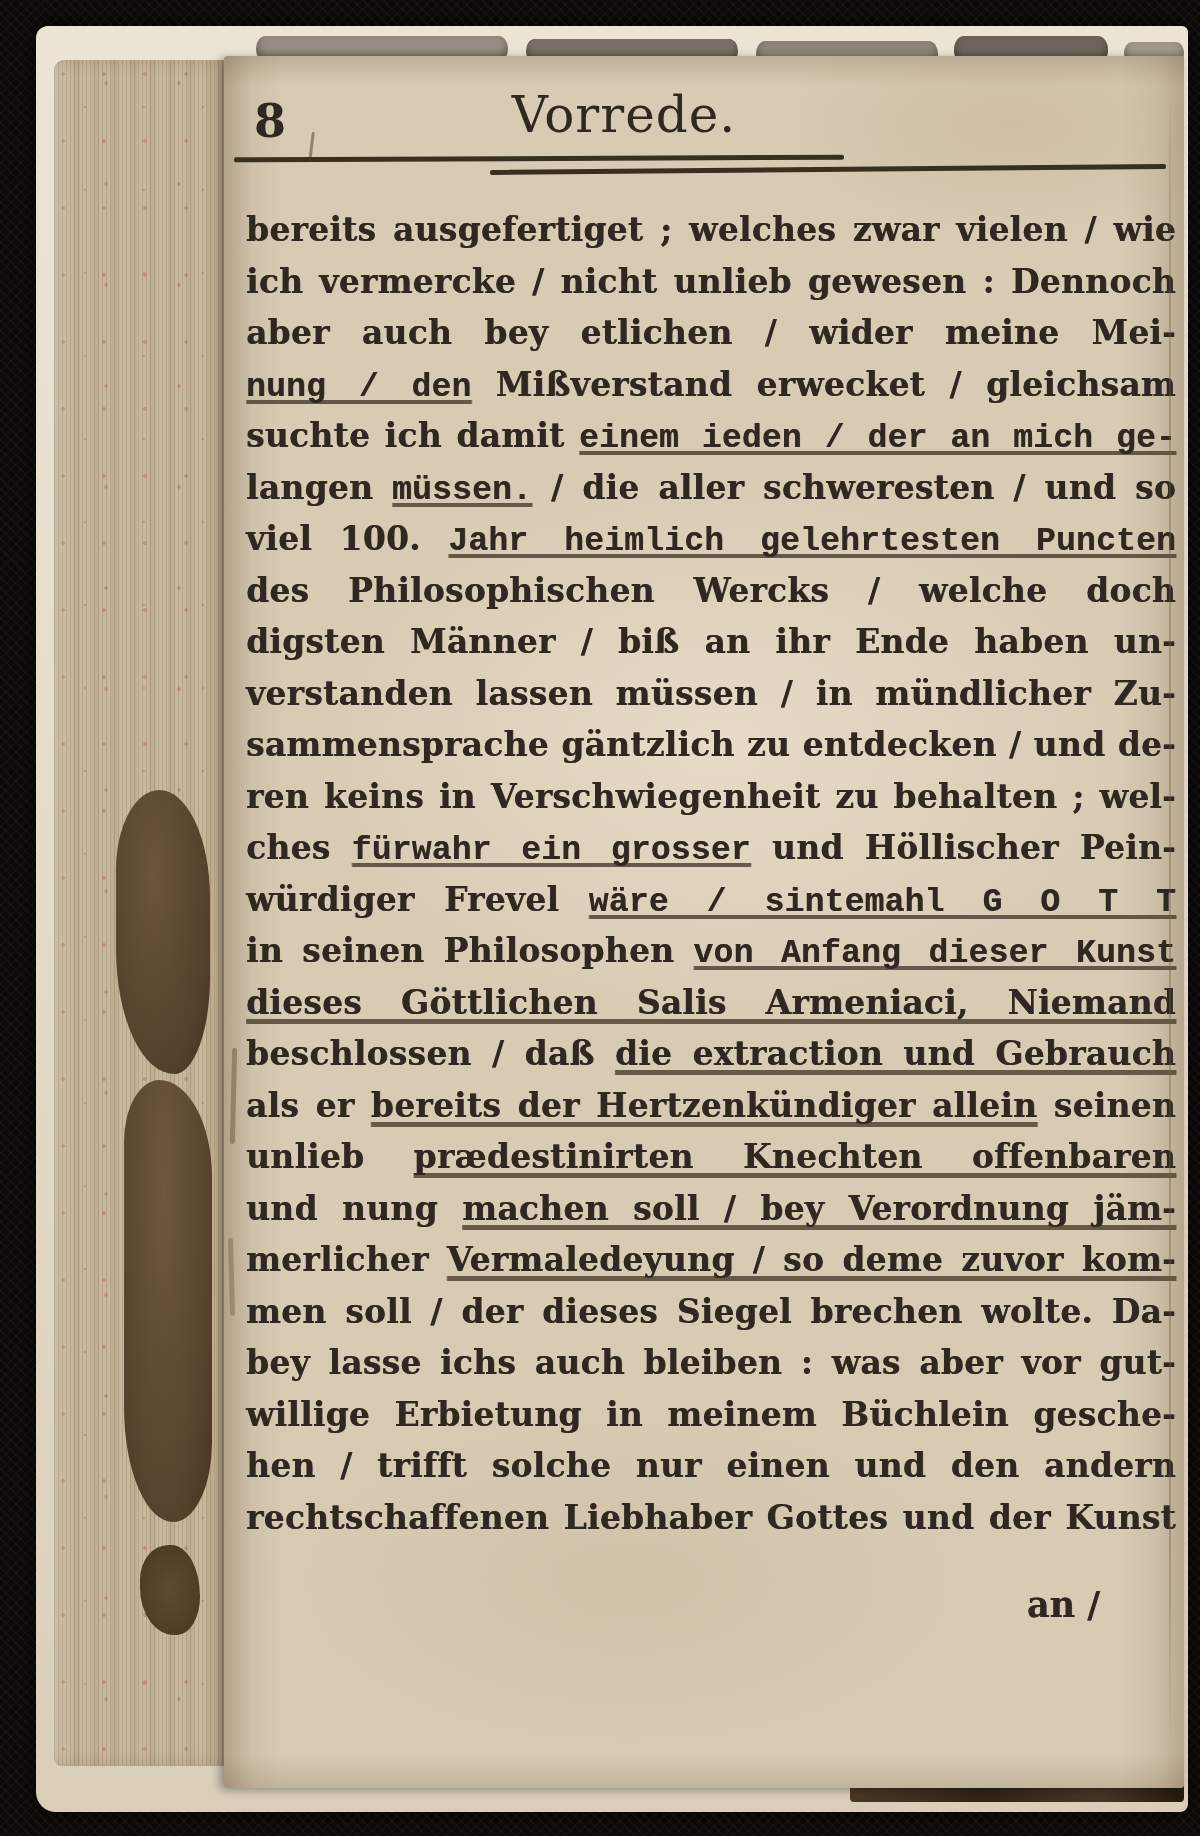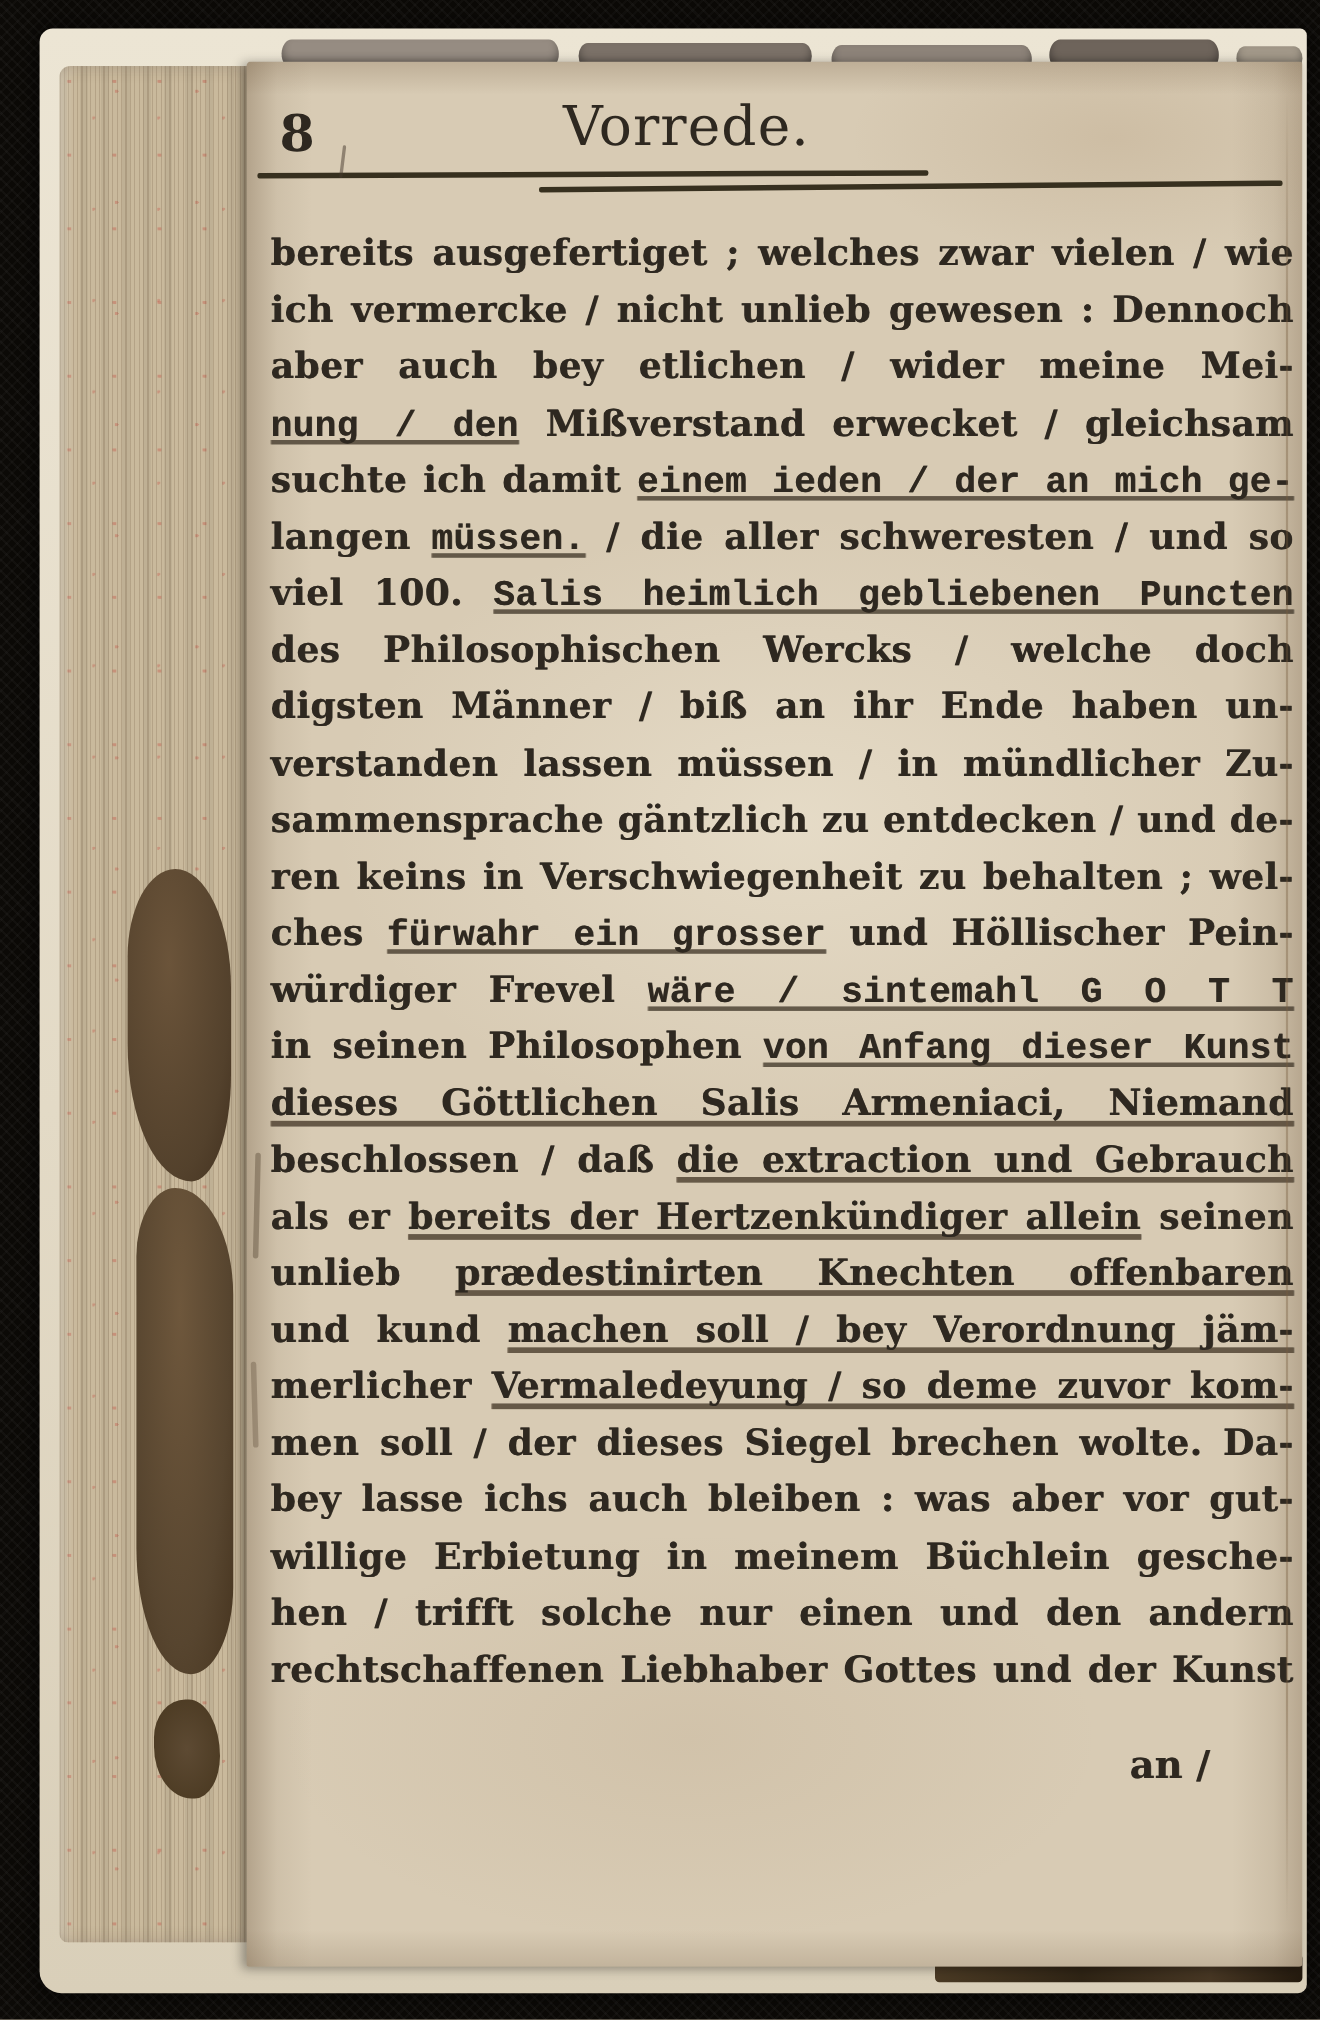--- a/index.html
+++ b/index.html
@@ -116,34 +116,34 @@
   <div class="rule rule2"></div>
   <div class="smudge"></div>
 
   <div class="text-block">
       <div class="line"><span>bereits ausgefertiget ; welches zwar vielen / wie</span></div>
       <div class="line"><span>ich vermercke / nicht unlieb gewesen : Dennoch</span></div>
       <div class="line"><span>aber auch bey etlichen / wider meine Mei-</span></div>
       <div class="line"><span class="u-light">nung / den</span><span> Mißverstand erwecket / gleichsam</span></div>
       <div class="line"><span>suchte ich damit </span><span class="u-light">einem ieden / der an mich ge-</span></div>
       <div class="line"><span>langen </span><span class="u-light">müssen.</span><span> / die aller schweresten / und so</span></div>
-      <div class="line"><span>viel 100. </span><span class="u-light">Salis heimlich gebliebenen Puncten</span></div>
+      <div class="line"><span>viel 100. </span><span class="u-light">Jahr heimlich gelehrtesten Puncten</span></div>
       <div class="line"><span>des Philosophischen Wercks / welche doch</span></div>
       <div class="line"><span>digsten Männer / biß an ihr Ende haben un-</span></div>
       <div class="line"><span>verstanden lassen müssen / in mündlicher Zu-</span></div>
       <div class="line"><span>sammensprache gäntzlich zu entdecken / und de-</span></div>
       <div class="line"><span>ren keins in Verschwiegenheit zu behalten ; wel-</span></div>
       <div class="line"><span>ches </span><span class="u-light">fürwahr ein grosser</span><span> und Höllischer Pein-</span></div>
       <div class="line"><span>würdiger Frevel </span><span class="u-light">wäre / sintemahl G O T T</span></div>
       <div class="line"><span>in seinen Philosophen </span><span class="u-light">von Anfang dieser Kunst</span></div>
       <div class="line"><span class="u-strong">dieses Göttlichen Salis Armeniaci, Niemand</span></div>
       <div class="line"><span>beschlossen / daß </span><span class="u-strong">die extraction und Gebrauch</span></div>
       <div class="line"><span>als er </span><span class="u-strong">bereits der Hertzenkündiger allein</span><span> seinen</span></div>
       <div class="line"><span>unlieb </span><span class="u-strong">prædestinirten Knechten offenbaren</span></div>
-      <div class="line"><span>und kund </span><span class="u-strong">machen soll / bey Verordnung jäm-</span></div>
+      <div class="line"><span>und nung </span><span class="u-strong">machen soll / bey Verordnung jäm-</span></div>
       <div class="line"><span>merlicher </span><span class="u-strong">Vermaledeyung / so deme zuvor kom-</span></div>
       <div class="line"><span>men soll / der dieses Siegel brechen wolte. Da-</span></div>
       <div class="line"><span>bey lasse ichs auch bleiben : was aber vor gut-</span></div>
       <div class="line"><span>willige Erbietung in meinem Büchlein gesche-</span></div>
       <div class="line"><span>hen / trifft solche nur einen und den andern</span></div>
       <div class="line"><span>rechtschaffenen Liebhaber Gottes und der Kunst</span></div>
     </div>
 
   <div class="catchword">an /</div>
 

